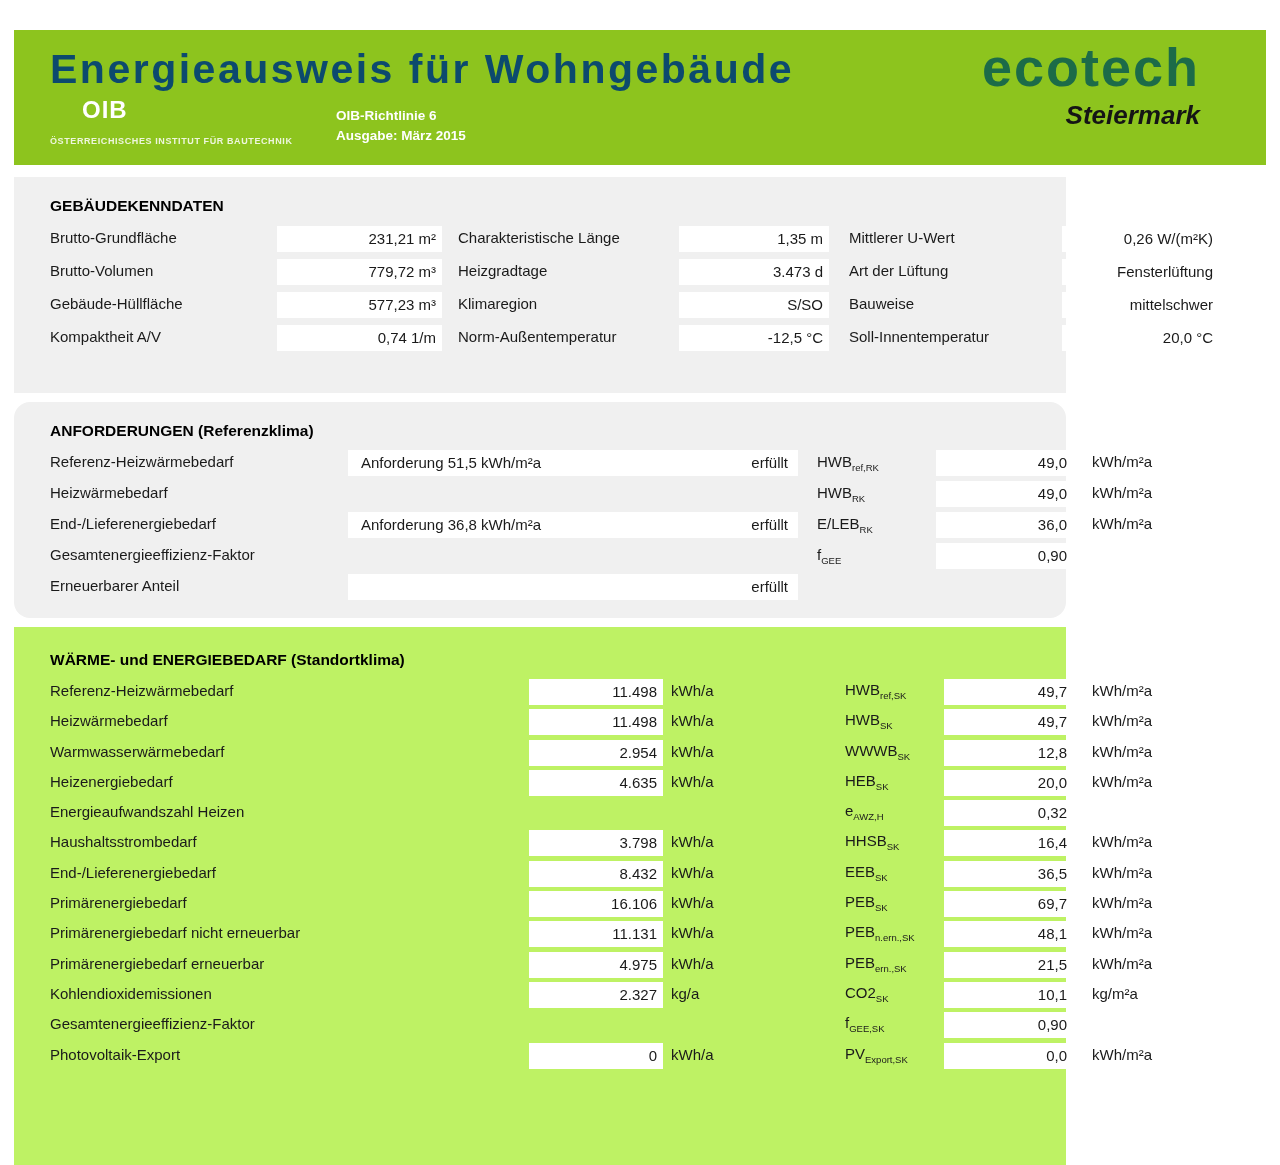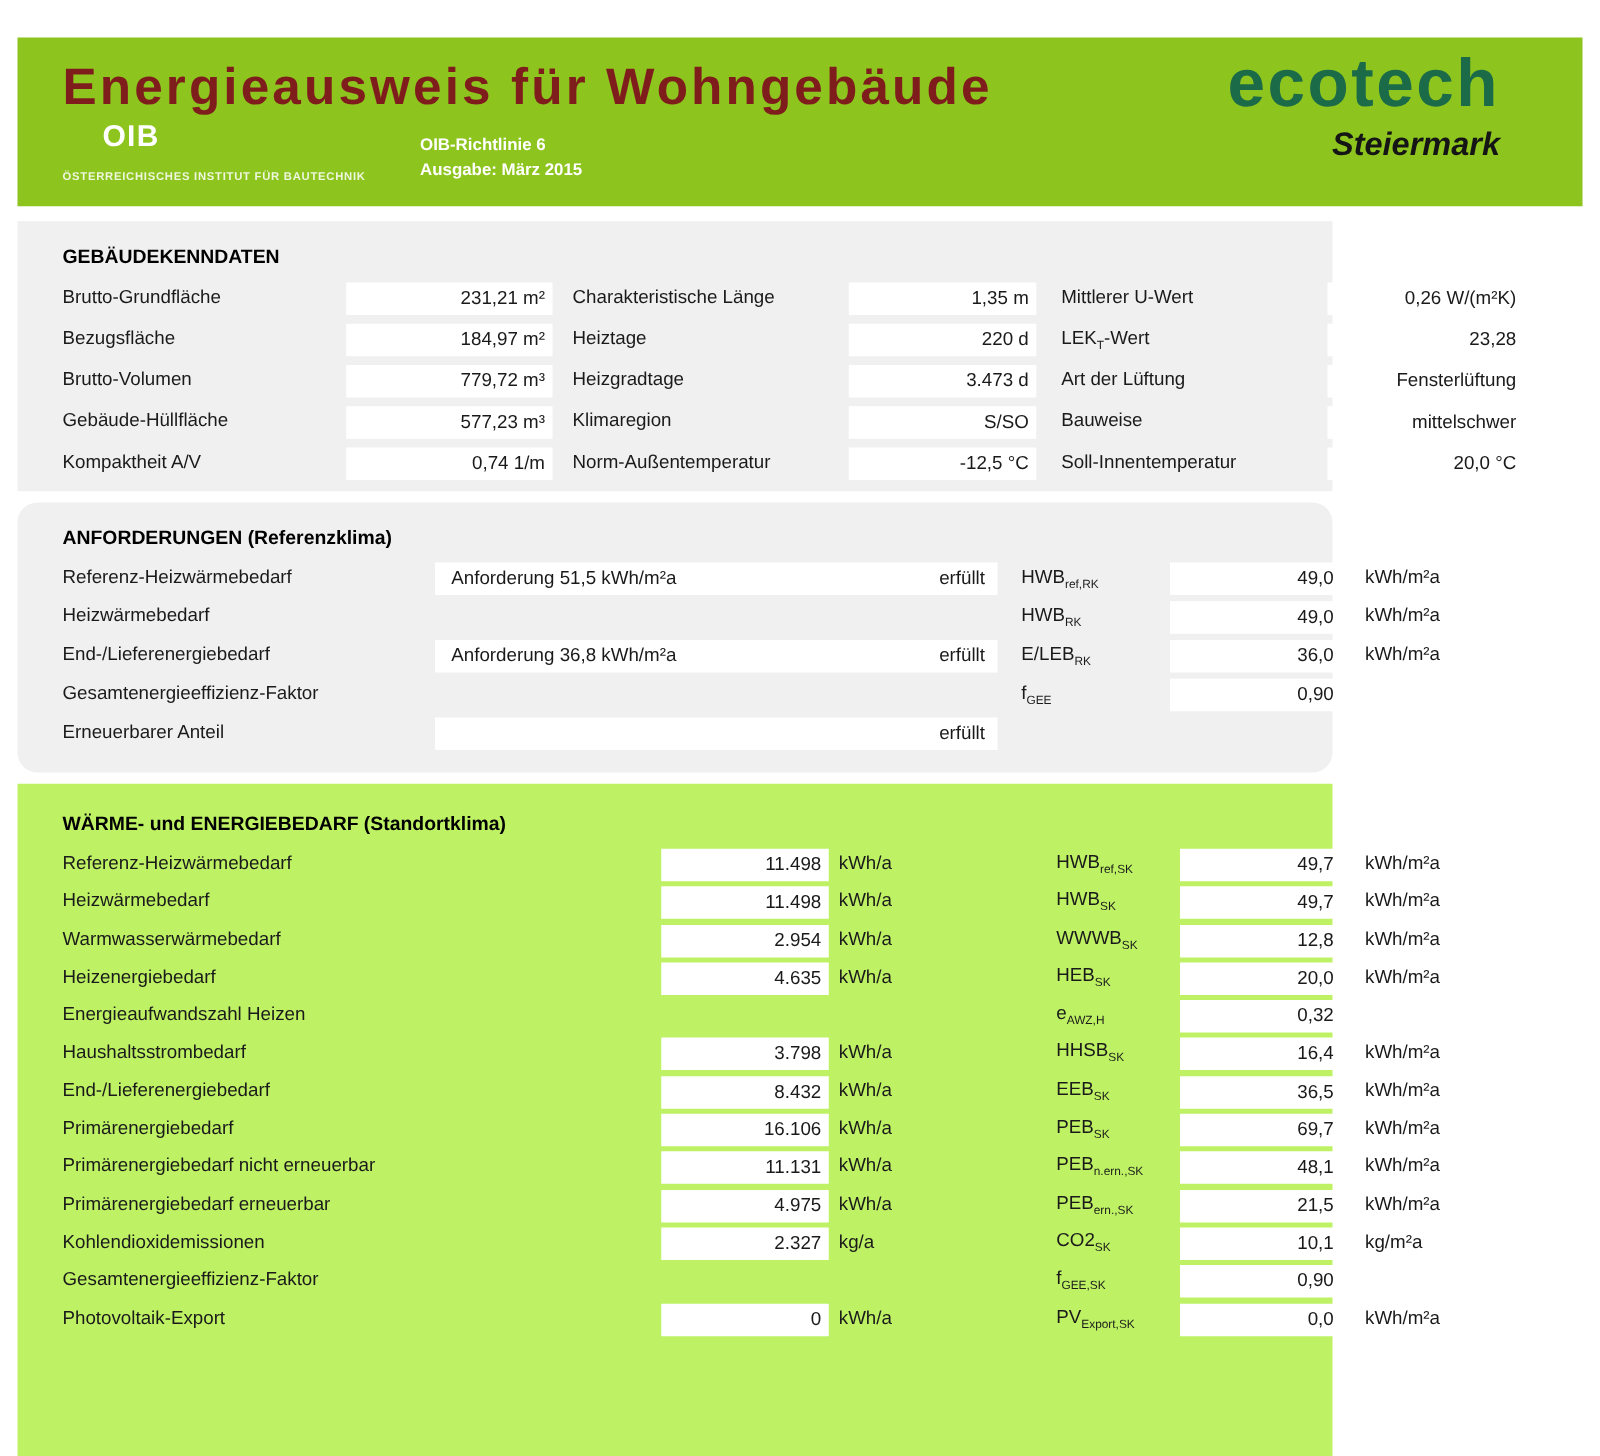--- a/index.html
+++ b/index.html
@@ -13,21 +13,21 @@
   }
 
   
   .band {
     position: absolute; left: 14px; top: 30px;
     width: 1252px; height: 135px;
     background: #8DC41E;
   }
   .title {
     position: absolute; left: 36px; top: 16px;
-    font-size: 41px; font-weight: bold; color: #7f1d1d;
+    font-size: 41px; font-weight: bold; color: #0c4a6e;
     letter-spacing: 2.5px; white-space: nowrap;
   }
   .oib {
     position: absolute; left: 36px; top: 66px;
     font-size: 24px; font-weight: bold; color: #ffffff; letter-spacing: 1px; margin-left: 32px;
   }
   .oib-sub {
     position: absolute; left: 36px; top: 106px;
     font-size: 9px; font-weight: bold; color: rgba(255,255,255,0.85);
     letter-spacing: 0.6px; white-space: nowrap;
@@ -131,28 +131,20 @@
   <div class="rows">
       <div class="row row1">
         <div class="lab l1-1">Brutto-Grundfläche</div>
         <div class="vbox b1-1">231,21 m²</div>
         <div class="lab l1-2">Charakteristische Länge</div>
         <div class="vbox b1-2">1,35 m</div>
         <div class="lab l1-3">Mittlerer U-Wert</div>
         <div class="vbox b1-3">0,26 W/(m²K)</div>
       </div>
       <div class="row row1">
-        <div class="lab l1-1">Bezugsfläche</div>
-        <div class="vbox b1-1">184,97 m²</div>
-        <div class="lab l1-2">Heiztage</div>
-        <div class="vbox b1-2">220 d</div>
-        <div class="lab l1-3"><span>LEK</span><sub>T</sub><span>-Wert</span></div>
-        <div class="vbox b1-3">23,28</div>
-      </div>
-      <div class="row row1">
         <div class="lab l1-1">Brutto-Volumen</div>
         <div class="vbox b1-1">779,72 m³</div>
         <div class="lab l1-2">Heizgradtage</div>
         <div class="vbox b1-2">3.473 d</div>
         <div class="lab l1-3">Art der Lüftung</div>
         <div class="vbox b1-3">Fensterlüftung</div>
       </div>
       <div class="row row1">
         <div class="lab l1-1">Gebäude-Hüllfläche</div>
         <div class="vbox b1-1">577,23 m³</div>

